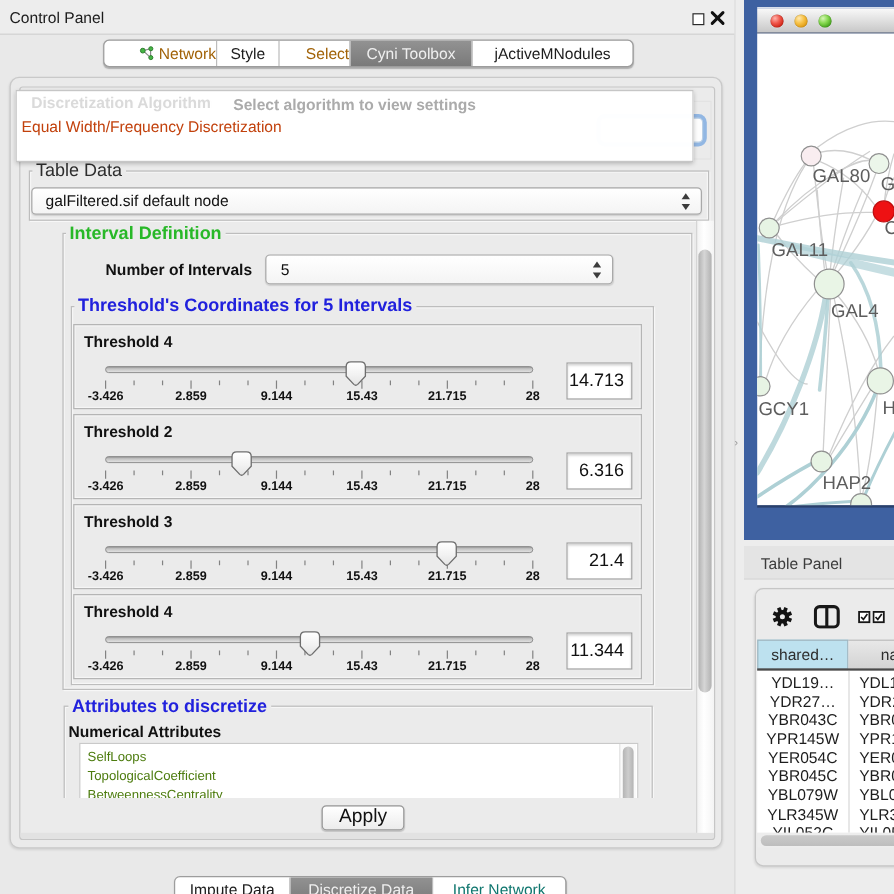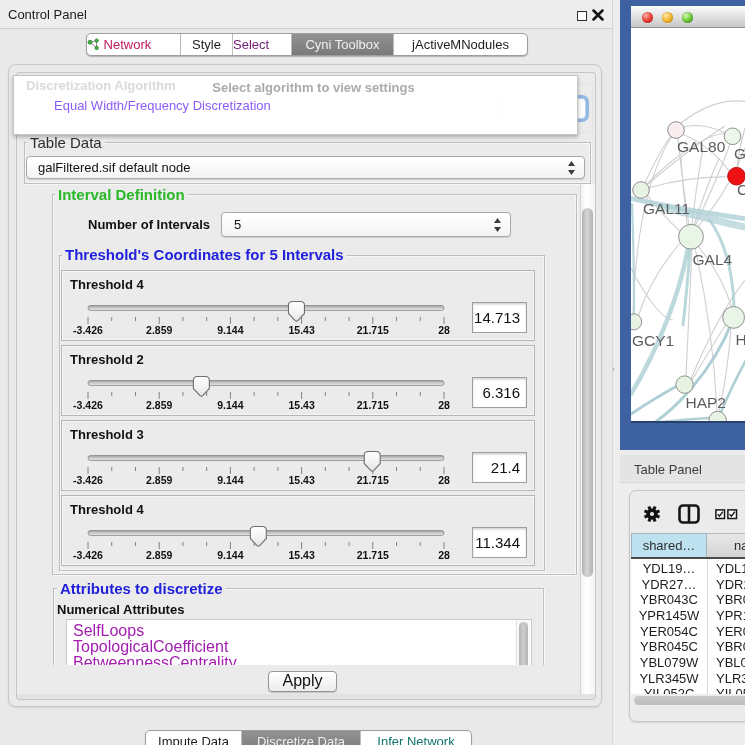--- a/index.html
+++ b/index.html
@@ -20,43 +20,43 @@
 <div class="abs" style="left:0;top:0;width:612px;height:745px;background:#e9e9e9;border-right:1px solid #d6d6d6;"></div>
 <div class="abs" style="left:0;top:0;width:612px;height:28px;background:#ededed;border-bottom:1px solid #d0d0d0;"></div>
 <div class="abs" style="left:8px;top:7px;font-size:13px;color:#1c1c1c;">Control Panel</div>
 <div class="abs" style="left:577px;top:11px;width:8px;height:8px;border:1.3px solid #2a2a2a;background:#fff;"></div>
 <svg class="abs" style="left:592px;top:9px;" width="12" height="12" viewBox="0 0 12 12">
       <path d="M1.5 1.5 L10.5 10.5 M10.5 1.5 L1.5 10.5" stroke="#111" stroke-width="2.5" stroke-linecap="round"></path>
     </svg>
 <div class="abs" style="left:8px;top:64px;width:592px;height:641px;background:#eaeaea;border:1px solid #c9c9c9;border-radius:8px;box-shadow:0 1px 2px rgba(0,0,0,.10);"></div>
 <div class="abs" style="left:16px;top:72px;width:580px;height:628px;background:#ebebeb;border:1px solid #c6c6c6;border-radius:3px;box-sizing:border-box;"></div>
 <div class="abs" style="left:86px;top:33px;width:440px;height:21px;background:#fff;border:1px solid #9d9d9d;border-radius:5px;box-shadow:0 1px 1px rgba(0,0,0,.25);overflow:hidden;font-size:13px;">
-      <div style="position:absolute;left:0px;top:0;width:93px;height:32px;text-align:left;line-height:21px;color:#be185d;"><svg width="13" height="13" viewBox="0 0 13 13" style="vertical-align:-2px;">
+      <div style="position:absolute;left:0px;top:0;width:93px;height:32px;text-align:right;line-height:21px;color:#a16207;"><svg width="13" height="13" viewBox="0 0 13 13" style="vertical-align:-2px;">
           <path d="M3.2 4.2 L9.5 2.6 M3.2 4.2 L9.5 10 M9.5 2.6 L9.5 10" stroke="#8a8a8a" stroke-width="1"></path>
           <circle cx="3" cy="4.2" r="2" fill="#45b545" stroke="#2c7c2c" stroke-width=".8"></circle>
           <circle cx="9.7" cy="2.6" r="1.7" fill="#45b545" stroke="#2c7c2c" stroke-width=".8"></circle>
           <circle cx="9.7" cy="10" r="1.7" fill="#45b545" stroke="#2c7c2c" stroke-width=".8"></circle>
         </svg> Network</div>
       <div style="position:absolute;left:93px;top:0;width:52px;height:21px;text-align:center;line-height:21px;color:#1c1c1c;border-left:1px solid #bcbcbc;box-sizing:border-box;">Style</div>
-      <div style="position:absolute;left:145px;top:0;width:59px;height:21px;text-align:left;line-height:21px;color:#701a75;border-left:1px solid #bcbcbc;box-sizing:border-box;">Select</div>
+      <div style="position:absolute;left:145px;top:0;width:59px;height:21px;text-align:right;line-height:21px;color:#a16207;border-left:1px solid #bcbcbc;box-sizing:border-box;">Select</div>
       <div style="position:absolute;left:204px;top:0;width:102px;height:21px;text-align:center;line-height:21px;background:linear-gradient(#929292,#7a7a7a);color:#efefef;border-left:1px solid #bcbcbc;box-sizing:border-box;">Cyni Toolbox</div>
       <div style="position:absolute;left:306px;top:0;width:134px;height:21px;text-align:center;line-height:21px;color:#1c1c1c;border-left:1px solid #bcbcbc;box-sizing:border-box;">jActiveMNodules</div>
     </div>
 <div class="abs" style="left:24px;top:84px;width:567px;height:47px;border:1px solid #e3e3e3;"></div>
 <div class="abs" style="left:26px;top:78px;font-size:13px;font-weight:700;color:#d4d4d4;background:#f6f6f6;padding:0 2px;">Discretization Algorithm</div>
 <div class="abs" style="left:500px;top:98px;width:84px;height:19px;background:#fdfdfd;border:1px solid #b9cfe6;border-radius:4px;box-shadow:0 0 0 3px rgba(98,155,222,.65);"></div>
 <div class="abs etched" style="left:24px;top:142px;width:565px;height:40px;"></div>
 <div class="gtitle" style="left:27px;top:136px;color:#2e2e2e;font-weight:400;">Table Data</div>
 <div class="combo" style="left:26px;top:156px;width:559px;height:23px;box-sizing:border-box;line-height:21px;"><span style="padding-left:11px;">galFiltered.sif default node</span><svg style="position:absolute;right:8px;top:3px;" width="9" height="16" viewBox="0 0 9 16">
         <path d="M4.5 1 L8 6 L1 6 Z" fill="#3c3c3c"></path>
         <path d="M4.5 15 L8 10 L1 10 Z" fill="#3c3c3c"></path>
       </svg></div>
-<div class="abs" style="left:13px;top:75px;width:565px;height:60px;background:rgba(255,255,255,.98);border:1px solid #c6c6c6;box-shadow:0 2px 4px rgba(0,0,0,.28);box-sizing:border-box;padding-left:36px;">
+<div class="abs" style="left:13px;top:75px;width:565px;height:60px;background:rgba(255,255,255,.98);border:1px solid #c6c6c6;box-shadow:0 2px 4px rgba(0,0,0,.28);box-sizing:border-box;">
       <div style="height:21px;line-height:23px;text-align:center;font-size:13px;font-weight:600;color:#ababab;">Select algorithm to view settings</div>
-      <div style="height:18px;line-height:18px;padding-left:4px;font-size:13px;color:#8b5cf6;">Equal Width/Frequency Discretization</div>
+      <div style="height:18px;line-height:18px;padding-left:4px;font-size:13px;color:#c2410c;">Equal Width/Frequency Discretization</div>
     </div>
 <div class="abs" style="left:26px;top:78px;font-size:13px;font-weight:700;color:#dadada;">Discretization Algorithm</div>
 <div class="abs etched" style="left:52px;top:194px;width:523px;height:379px;"></div>
 <div class="gtitle" style="left:55px;top:188px;color:#28b828;">Interval Definition</div>
 <div class="abs" style="left:88px;top:217px;font-size:13px;font-weight:700;color:#111;">Number of Intervals</div>
 <div class="combo" style="left:221px;top:212px;width:290px;height:25px;box-sizing:border-box;line-height:23px;"><span style="padding-left:12px;">5</span><svg style="position:absolute;right:8px;top:4px;" width="9" height="16" viewBox="0 0 9 16">
         <path d="M4.5 1 L8 6 L1 6 Z" fill="#3c3c3c"></path>
         <path d="M4.5 15 L8 10 L1 10 Z" fill="#3c3c3c"></path>
       </svg></div>
 <div class="abs etched" style="left:59px;top:255px;width:484px;height:314px;"></div>
@@ -234,21 +234,21 @@
         <g transform="translate(196.32,16)">
           <path d="M -8 -5.5 Q -8 -9.5 -4 -9.5 L 4 -9.5 Q 8 -9.5 8 -5.5 L 8 2.5 L 1.6 9.3 Q 0 10.8 -1.6 9.3 L -8 2.5 Z" fill="url(#th)" stroke="#6e6e6e" stroke-width="1.1"></path>
         </g>
       </svg>
       <div class="vfield">11.344</div>
     </div>
 <div class="abs" style="left:18px;top:580px;width:560px;height:85px;overflow:hidden;">
       <div class="abs etched" style="left:35px;top:8px;width:489px;height:95px;"></div>
       <div class="gtitle" style="left:39px;top:2px;color:#2121dd;">Attributes to discretize</div>
       <div class="abs" style="left:39px;top:22px;font-size:13px;font-weight:700;color:#111;">Numerical Attributes</div>
-      <div class="abs" style="left:48px;top:39px;width:464px;height:60px;background:#fff;border:1px solid #c9c9c9;font-size:16px;color:#a21caf;">
+      <div class="abs" style="left:48px;top:39px;width:464px;height:60px;background:#fff;border:1px solid #c9c9c9;font-size:11px;color:#4d7c0f;">
         <div style="padding:3px 0 0 6px;line-height:16px;">SelfLoops<br>TopologicalCoefficient<br>BetweennessCentrality<br></div>
         <div style="position:absolute;right:1px;top:0;width:13px;height:60px;background:#fafafa;border-left:1px solid #e0e0e0;">
           <div style="position:absolute;left:1.5px;top:2px;width:9px;height:56px;background:linear-gradient(90deg,#b4b4b4,#cdcdcd 50%,#b4b4b4);border-radius:5px 5px 0 0;"></div>
         </div>
       </div>
     </div>
 <div class="abs" style="left:17px;top:694px;width:578px;height:5px;background:#e2e2e2;border-radius:0 0 3px 3px;"></div>
 <div class="abs" style="left:580px;top:184px;width:14px;height:510px;background:linear-gradient(90deg,#f2f2f2,#ffffff 40%,#f4f4f4);border-left:1px solid #d5d5d5;"></div>
 <div class="abs" style="left:581.5px;top:208px;width:11px;height:369px;background:linear-gradient(90deg,#b2b2b2,#d6d6d6 45%,#b2b2b2);border-radius:6px;"></div>
 <div class="abs" style="left:268px;top:671px;width:67px;height:19px;background:linear-gradient(#ffffff,#ececec);border:1px solid #979797;border-radius:4px;box-shadow:0 1px 1px rgba(0,0,0,.18);text-align:center;line-height:18px;font-size:16px;color:#111;">Apply</div>

